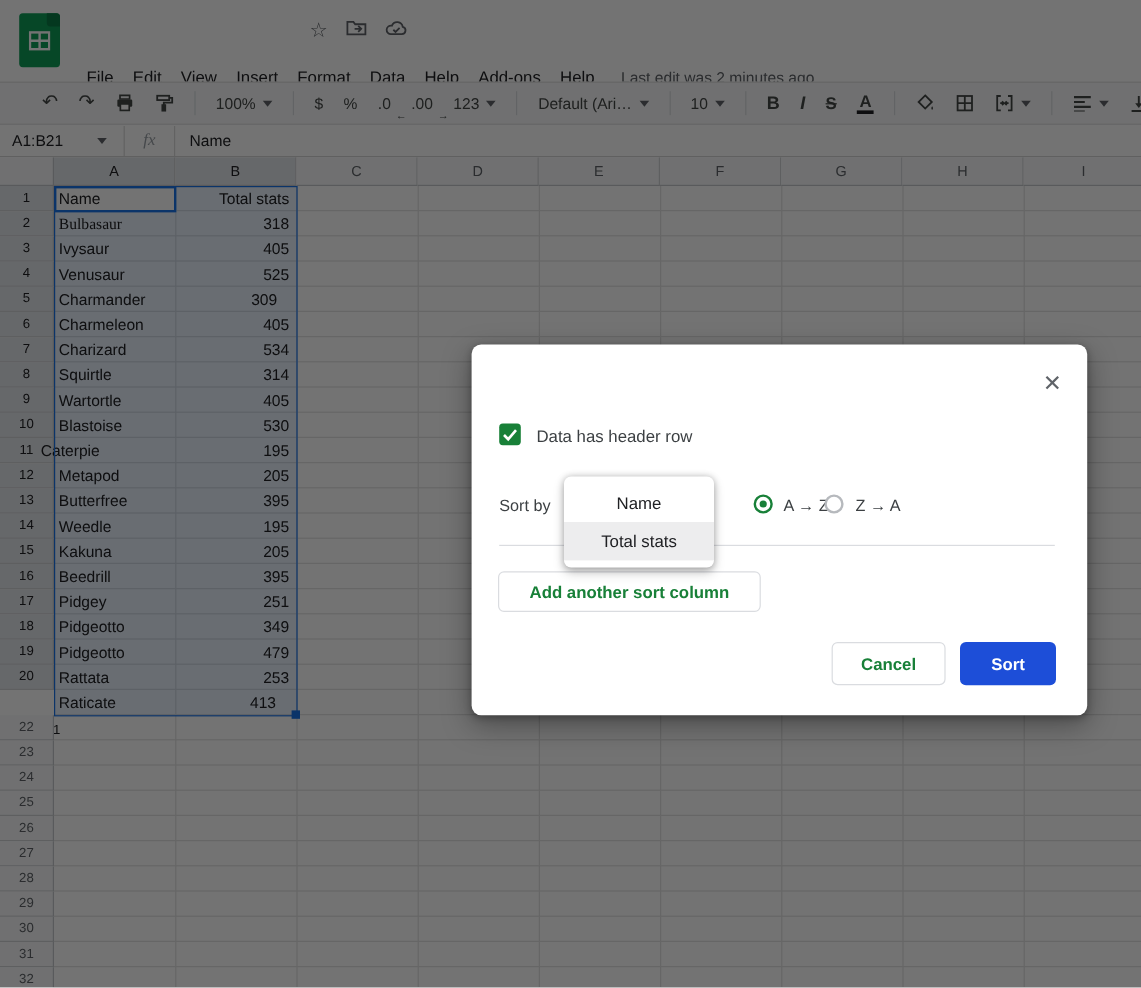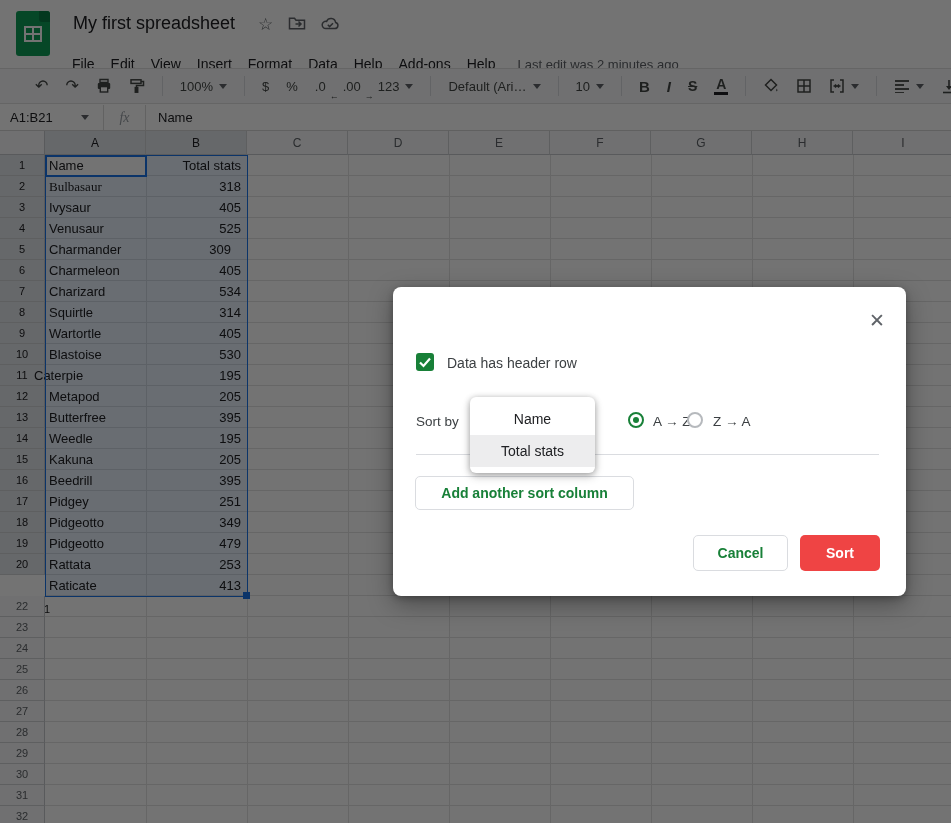--- a/index.html
+++ b/index.html
@@ -80,38 +80,37 @@
   .radio-label{position:absolute;font-size:13.5px;color:#3c4043;}
   .dlg-divider{position:absolute;left:23px;right:27px;top:167px;height:1px;background:#dadce0;}
   .popup{position:absolute;left:77px;top:110px;width:125px;background:#fff;border-radius:6px;padding:6px 0;
     box-shadow:0 1px 6px rgba(0,0,0,.28), 0 4px 10px rgba(0,0,0,.18);z-index:21;}
   .popup .opt{height:32px;line-height:32px;text-align:center;font-size:14px;color:#202124;}
   .popup .opt.hover{background:#ededee;}
   .add-btn{position:absolute;left:22px;top:189px;width:219px;height:34px;box-sizing:border-box;border:1px solid #dadce0;border-radius:5px;
     background:#fff;color:#188038;font-size:14px;font-weight:700;text-align:center;line-height:32px;cursor:default;}
   .btn{position:absolute;height:36px;box-sizing:border-box;border-radius:5px;font-size:14px;font-weight:700;text-align:center;line-height:36px;cursor:default;}
   .btn.cancel{left:300px;top:248px;width:95px;border:1px solid #dadce0;background:#fff;color:#188038;line-height:34px;}
-  .btn.sort{left:407px;top:248px;width:80px;background:#ef4444;color:#fff;}
+  .btn.sort{left:407px;top:248px;width:80px;background:#1d4ed8;color:#fff;}
   .icon16{display:inline-block;}
 </style>
 </head>
 <body>
 
 <div class="app">
 
   <div class="hdr">
     <div class="logo">
       <div class="fold"></div>
       <svg width="18" height="18" viewBox="0 0 18 18">
         <rect x="1" y="2" width="16" height="14" fill="none" stroke="#fff" stroke-width="2"></rect>
         <line x1="9" y1="2" x2="9" y2="16" stroke="#fff" stroke-width="2"></line>
         <line x1="1" y1="9" x2="17" y2="9" stroke="#fff" stroke-width="2"></line>
       </svg>
     </div>
-    <div class="doc-title">My first spreadsheet</div>
     <div class="title-icons">
       <span class="star">☆</span>
       <span class="icon16">
         <svg width="18" height="16" viewBox="0 0 18 16" fill="none" stroke="#5f6368" stroke-width="1.5">
           <path d="M1.5 3.2 h5 l1.5 2 h8.5 v8.5 h-15 z"></path>
           <path d="M7.5 9 h5 M10.5 6.5 L13 9 L10.5 11.5"></path>
         </svg>
       </span>
       <span class="icon16">
         <svg width="19" height="15" viewBox="0 0 19 15" fill="none" stroke="#5f6368" stroke-width="1.5">
@@ -346,21 +345,21 @@
       <div class="hline" style="left: 45px; right: 0px; top: 422px;"></div>
       <div class="cell l" style="left: 45px; top: 402px; width: 100px;">Pidgeotto</div>
       <div class="cell r" style="left: 146px; top: 402px; width: 100px;">479</div>
       <div class="row-hdr sel" style="top: 423px;">20</div>
       <div class="hline" style="left: 45px; right: 0px; top: 443px;"></div>
       <div class="cell l" style="left: 45px; top: 423px; width: 100px;">Rattata</div>
       <div class="cell r" style="left: 146px; top: 423px; width: 100px;">253</div>
       <div class="row-hdr sel" style="top: 468px; padding-left: 38px;">21</div>
       <div class="hline" style="left: 45px; right: 0px; top: 464px;"></div>
       <div class="cell l" style="left: 45px; top: 444px; width: 100px;">Raticate</div>
-      <div class="cell r" style="left: 146px; top: 444px; width: 100px;">413</div>
+      <div class="cell r" style="left: 135px; top: 444px; width: 100px;">413</div>
       <div class="row-hdr" style="top: 465px;">22</div>
       <div class="hline" style="left: 45px; right: 0px; top: 485px;"></div>
       <div class="row-hdr" style="top: 486px;">23</div>
       <div class="hline" style="left: 45px; right: 0px; top: 506px;"></div>
       <div class="row-hdr" style="top: 507px;">24</div>
       <div class="hline" style="left: 45px; right: 0px; top: 527px;"></div>
       <div class="row-hdr" style="top: 528px;">25</div>
       <div class="hline" style="left: 45px; right: 0px; top: 548px;"></div>
       <div class="row-hdr" style="top: 549px;">26</div>
       <div class="hline" style="left: 45px; right: 0px; top: 569px;"></div>

